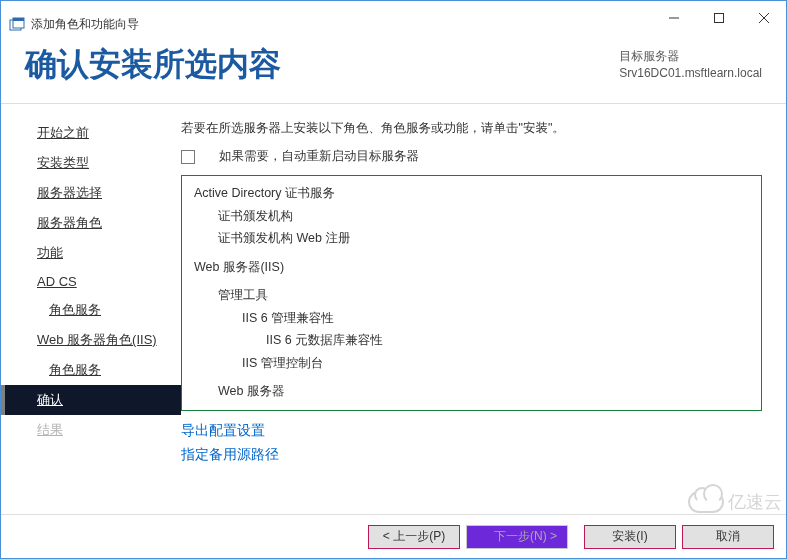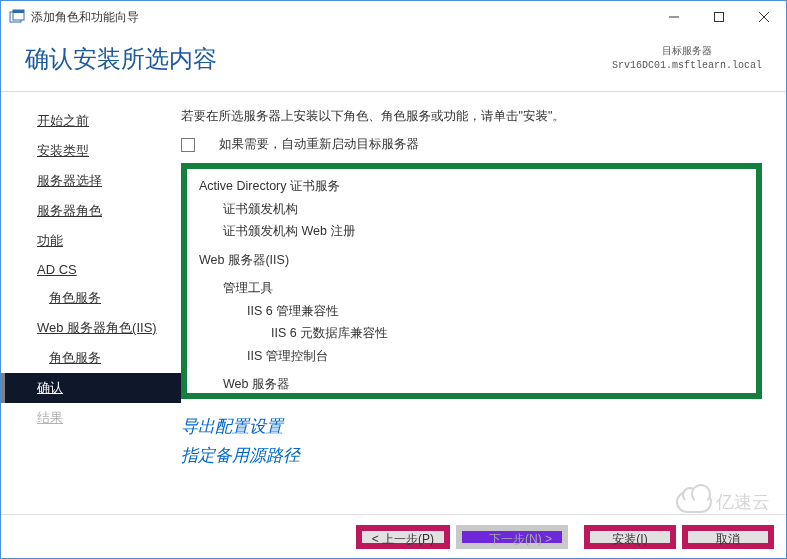--- a/index.html
+++ b/index.html
@@ -1,58 +1,58 @@
 <!DOCTYPE html>
 <html><head>
   <meta charset="utf-8">
   <style>
     * { box-sizing: border-box; margin: 0; padding: 0; }
     html, body { width: 787px; height: 559px; font-family: "Microsoft YaHei", "Segoe UI", sans-serif; background: #fff; overflow: hidden; }
     body { border: 1px solid #4a90d9; position: relative; }
 
-    .titlebar { height: 32px; display: flex; align-items: center; padding: 0 0 0 8px; font-size: 12px; color: #333; }
+    .titlebar { height: 32px; display: flex; align-items: flex-end; padding: 0 0 0 8px; font-size: 12px; color: #333; }
     .titlebar-icon { width: 16px; height: 16px; margin-right: 6px; }
     .titlebar-icon svg { display: block; }
     .titlebar-text { flex: 1; }
     .winbtns { display: flex; }
     .winbtn { width: 45px; height: 30px; display: flex; align-items: center; justify-content: center; }
     .winbtn svg { display: block; }
 
     .header { display: flex; align-items: center; justify-content: space-between; padding: 10px 24px 16px 24px; border-bottom: 1px solid #ddd; }
-    .header-title { font-size: 24px; color: #1b5aa0; font-weight: 400; }
-    .header-right { text-align: center; font-size: 10px; color: #555; line-height: 1.4; font-family: Liberation Mono, monospace; }
+    .header-title { font-size: 32px; color: #1b5aa0; font-weight: 700; }
+    .header-right { text-align: left; font-size: 12px; color: #555; line-height: 1.4; }
 
     .content { display: flex; height: calc(100% - 32px - 74px - 44px); }
     .sidebar { width: 180px; padding: 14px 0; font-size: 13px; }
     .nav-item { padding: 6px 10px 6px 36px; color: #333; white-space: nowrap; text-decoration: underline; }
     .nav-sub { padding-left: 48px; }
     .nav-active { background: #0f172a; color: #fff; position: relative; }
     .nav-active::before { content:""; position:absolute; left:0; top:0; bottom:0; width:4px; background:#808080; }
     .nav-disabled { color: #b4b4b4; }
 
     .main { flex: 1; padding: 14px 24px 0 0; font-size: 12.5px; color: #333; position: relative; }
     .intro { line-height: 1.6; margin-bottom: 10px; }
     .checkrow { display: flex; align-items: center; gap: 24px; margin: 2px 0 10px 0; }
     .checkbox { width: 14px; height: 14px; border: 1px solid #777; background: #fff; }
     .note { line-height: 1.6; margin-bottom: 8px; }
 
-    .treebox { border: 6px solid #15803d; height: 236px; overflow-y: scroll; padding: 6px 4px; font-size: 12.5px; line-height: 1.8; background: #fff; }
+    .treebox { border: 1px solid #15803d; height: 236px; overflow-y: scroll; padding: 6px 4px; font-size: 12.5px; line-height: 1.8; background: #fff; }
     .treebox .i0 { padding-left: 8px; }
     .treebox .i1 { padding-left: 32px; }
     .treebox .i2 { padding-left: 56px; }
     .treebox .i3 { padding-left: 80px; }
 
-    .links { margin: 14px 0 0 0; font-size: 17px; line-height: 1.7; font-style: italic; }
+    .links { margin: 8px 0 0 0; font-size: 14px; line-height: 1.7; }
     .links a { color: #0066cc; text-decoration: none; }
 
     .footer { position: absolute; bottom: 0; left: 0; right: 0; height: 44px; display: flex; justify-content: flex-end; align-items: center; padding: 0 12px; gap: 6px; border-top: 1px solid #ddd; }
-    .btn { min-width: 92px; height: 24px; font-size: 12px; background: #e1e1e1; border: 6px solid #be185d; color: #333; padding: 0 10px; }
+    .btn { min-width: 92px; height: 24px; font-size: 12px; background: #e1e1e1; border: 1px solid #be185d; color: #333; padding: 0 10px; }
     .btn:disabled, .btn.disabled { color: #aaa; background: #6d28d9; border-color: #c9c9c9; padding-left: 27px; }
 
-    .watermark { position: absolute; right: 16px; bottom: 44px; opacity: 0.5; display: flex; align-items: center; gap: 4px; font-size: 18px; color: #adadad; pointer-events: none; }
+    .watermark { position: absolute; right: 4px; bottom: 44px; opacity: 0.5; display: flex; align-items: center; gap: 4px; font-size: 18px; color: #adadad; pointer-events: none; }
     .watermark .cloud { width: 36px; height: 22px; border: 2px solid #adadad; border-radius: 14px; position: relative; }
     .watermark .cloud::before, .watermark .cloud::after { content:""; position:absolute; border:2px solid #adadad; border-radius:50%; }
     .watermark .cloud::before { width:12px; height:12px; top:-6px; left:4px; background:#fff; border-bottom-color:transparent; }
     .watermark .cloud::after { width:16px; height:16px; top:-9px; left:13px; background:#fff; border-bottom-color:transparent; }
 
     ::-webkit-scrollbar { width: 16px; }
     ::-webkit-scrollbar-track { background: #f1f1f1; }
     ::-webkit-scrollbar-thumb { background: #c1c1c1; }
   </style>
 </head>

